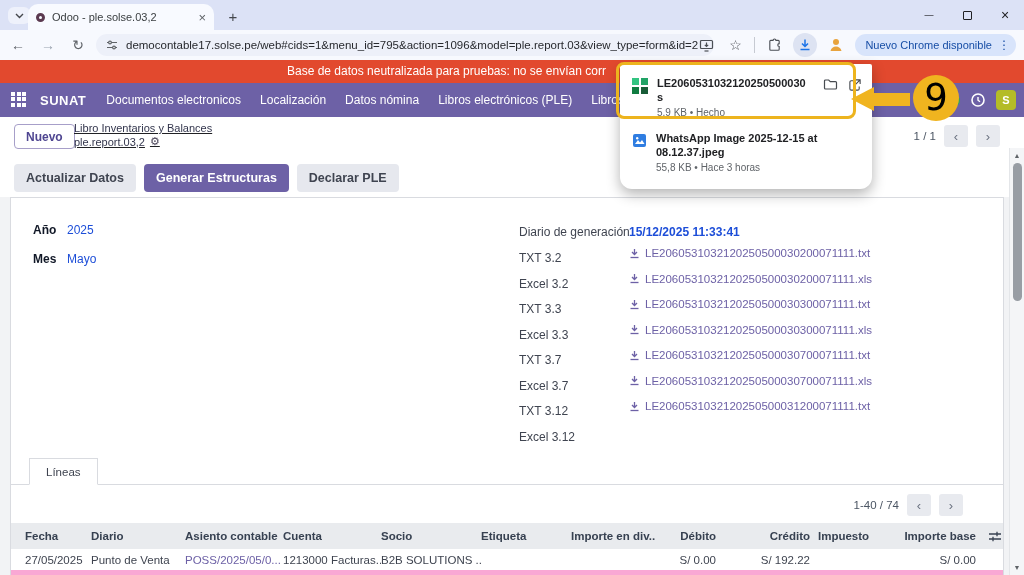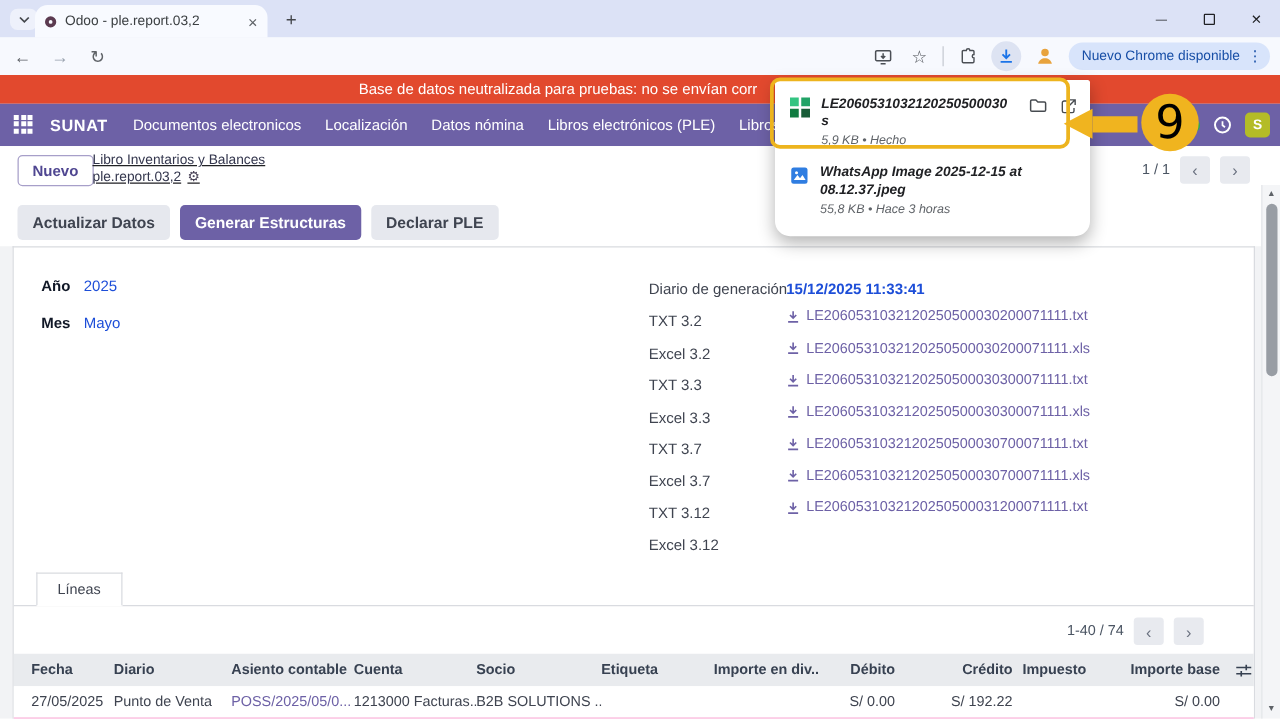--- a/index.html
+++ b/index.html
@@ -70,34 +70,34 @@
   .flabel2 { font-size:12px; color:#3f4450; }
   .fvalue { font-size:12px; color:#1d4ed8; }
   .filelink { display:flex; align-items:center; gap:5px; color:#6d61a6; font-size:11.5px; }
 
   .nb-line { position:absolute; left:0; top:286px; width:992px; border-bottom:1px solid #d9dbe0; }
   .nb-tab { position:absolute; left:18px; top:260px; height:27px; padding:0 16px; background:#fff; border:1px solid #d9dbe0; border-bottom:1px solid #fff; font-size:11.5px; color:#3f4450; display:flex; align-items:center; z-index:2; }
   .lines-pager { right:40px; top:296px; }
 
   .tbl-head, .tbl-row { position:absolute; left:0; width:992px; display:flex; align-items:center; padding-left:14px; }
   .tbl-head { top:325px; height:26px; background:#e9ebee; font-size:11.5px; font-weight:700; color:#374151; }
-  .tbl-row { top:351px; height:26px; font-size:11.5px; color:#3f4450; border-bottom:1px solid #f9a8d4; background:#fff; }
+  .tbl-row { top:351px; height:26px; font-size:11.5px; color:#3f4450; border-bottom:5px solid #f9a8d4; background:#fff; }
   .c0{width:66px;} .c1{width:94px;} .c2{width:98px;} .c3{width:98px;} .c4{width:100px;} .c5{width:90px;}
   .c6{width:85px;text-align:right;} .c7{width:60px;text-align:right;} .c8{width:94px;text-align:right;}
   .c9{width:62px;padding-left:8px;} .c10{width:104px;text-align:right;} .c11{width:26px;display:flex;justify-content:flex-end;}
   .cell { white-space:nowrap; overflow:hidden; }
   .linkcell { color:#6d61a6; }
 
   
   .scrollbar { position:absolute; right:0; top:148px; width:15px; height:427px; background:#f4f5f7; border-left:1px solid #e4e6e9; }
   .sb-arrow { position:absolute; left:0; width:14px; height:13px; display:flex; align-items:center; justify-content:center; font-size:7px; color:#5f6368; }
   .sb-thumb { position:absolute; left:3px; top:15px; width:9px; height:138px; background:#989da4; border-radius:5px; }
 
   
-  .popup { position:absolute; left:620px; top:64px; width:252px; background:#fff; border-radius:2px 2px 12px 12px; box-shadow:0 5px 14px rgba(0,0,0,.30); padding:5px 0 10px; z-index:40;font-style:italic; }
+  .popup { position:absolute; left:620px; top:64px; width:252px; background:#fff; border-radius:2px 2px 12px 12px; box-shadow:0 5px 14px rgba(0,0,0,.30); padding:5px 0 10px; z-index:40; }
   .dl-item { display:flex; gap:9px; padding:7px 10px 6px 12px; align-items:flex-start; }
   .dl-text { flex:1; min-width:0; }
   .dl-title { font-size:11px; font-weight:700; color:#202124; line-height:14px; word-break:break-all; }
   .dl-meta { font-size:10px; color:#5f6368; margin-top:3px; }
   .dl-actions { display:flex; gap:10px; margin-top:2px; color:#474b50; }
   .xlicon { width:16px; height:16px; flex:none; margin-top:2px; display:grid; grid-template-columns:7px 7px; grid-template-rows:7px 7px; gap:1.5px; }
   .xlicon i:nth-child(1){background:#33c481;} .xlicon i:nth-child(2){background:#21a366;}
   .xlicon i:nth-child(3){background:#107c41;} .xlicon i:nth-child(4){background:#185c37;}
   .imgicon { flex:none; margin-top:2px; }
 
@@ -113,41 +113,51 @@
 <body>
 
 <div class="titlebar">
   <div class="tabsearch">
     <svg width="9" height="6" viewBox="0 0 9 6">
         <path d="M1 1l3.5 3.5L8 1" stroke="#44474c" stroke-width="1.4" fill="none"></path>
       </svg>
   </div>
   <div class="tab">
     <span class="favicon"></span>
-    <span class="tab-title">Odoo - ple.report.03,2</span>
+    <span class="tab-title">Odoo - ple.solse.03,2</span>
     <span class="tab-close">×</span>
   </div>
   <div class="newtab">+</div>
   <div class="winbtns">
     <div class="winbtn">
         <span style="font-size:9px;">—</span>
       </div>
     <div class="winbtn">
         <span class="maxglyph"></span>
       </div>
     <div class="winbtn">
         <span style="font-size:14px;">×</span>
       </div>
   </div>
 </div>
 
 <div class="toolbar">
   <span class="navicon">←</span>
   <span class="navicon dim">→</span>
   <span class="navicon">↻</span>
+  <div class="addrbar">
+    <svg width="12" height="12" viewBox="0 0 12 12">
+        <g stroke="#5f6368" stroke-width="1.2" fill="none">
+          <path d="M1 3.5h10M1 8.5h10"></path>
+          <circle cx="4" cy="3.5" r="1.4" fill="#f7f9fe"></circle>
+          <circle cx="8" cy="8.5" r="1.4" fill="#f7f9fe"></circle>
+        </g>
+      </svg>
+    <span class="url">democontable17.solse.pe/web#cids=1&amp;menu_id=795&amp;action=1096&amp;model=ple.report.03&amp;view_type=form&amp;id=2</span>
+  </div>
 </div>
 <div class="tb-right">
   <span class="tbicon">
     <svg width="15" height="15" viewBox="0 0 15 15">
         <g stroke="#4b4f55" stroke-width="1.2" fill="none">
           <rect x="1.5" y="2.5" width="12" height="8" rx="1"></rect>
           <path d="M5.5 13h4"></path>
           <path d="M7.5 4.5v3.5M5.8 6.8l1.7 1.7 1.7-1.7"></path>
         </g>
       </svg>

